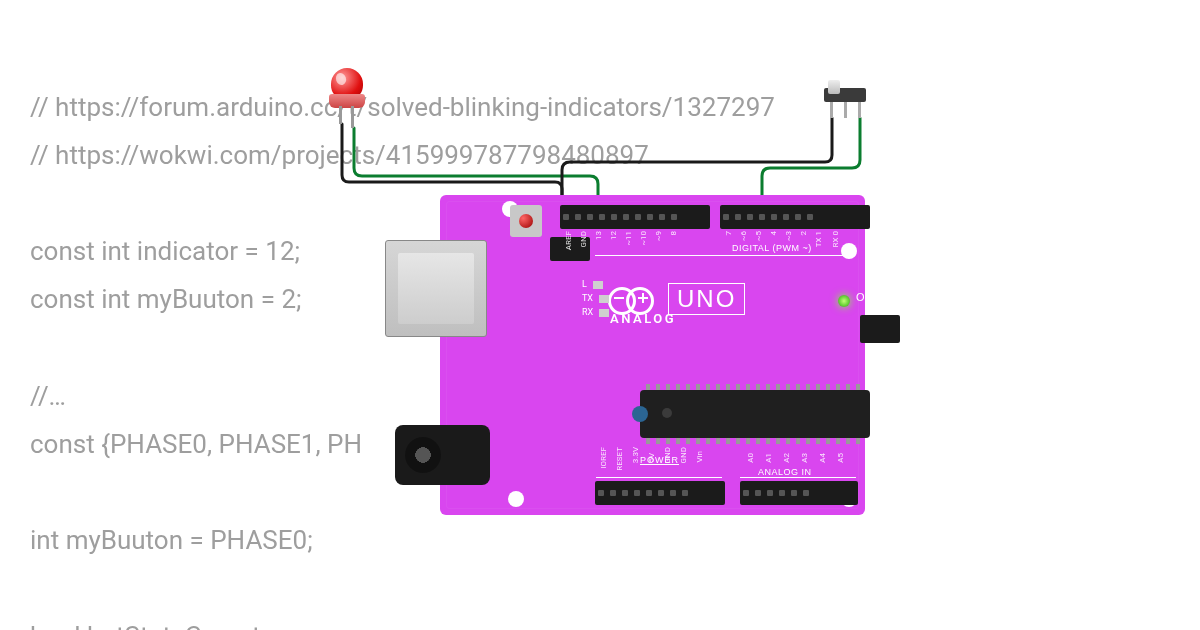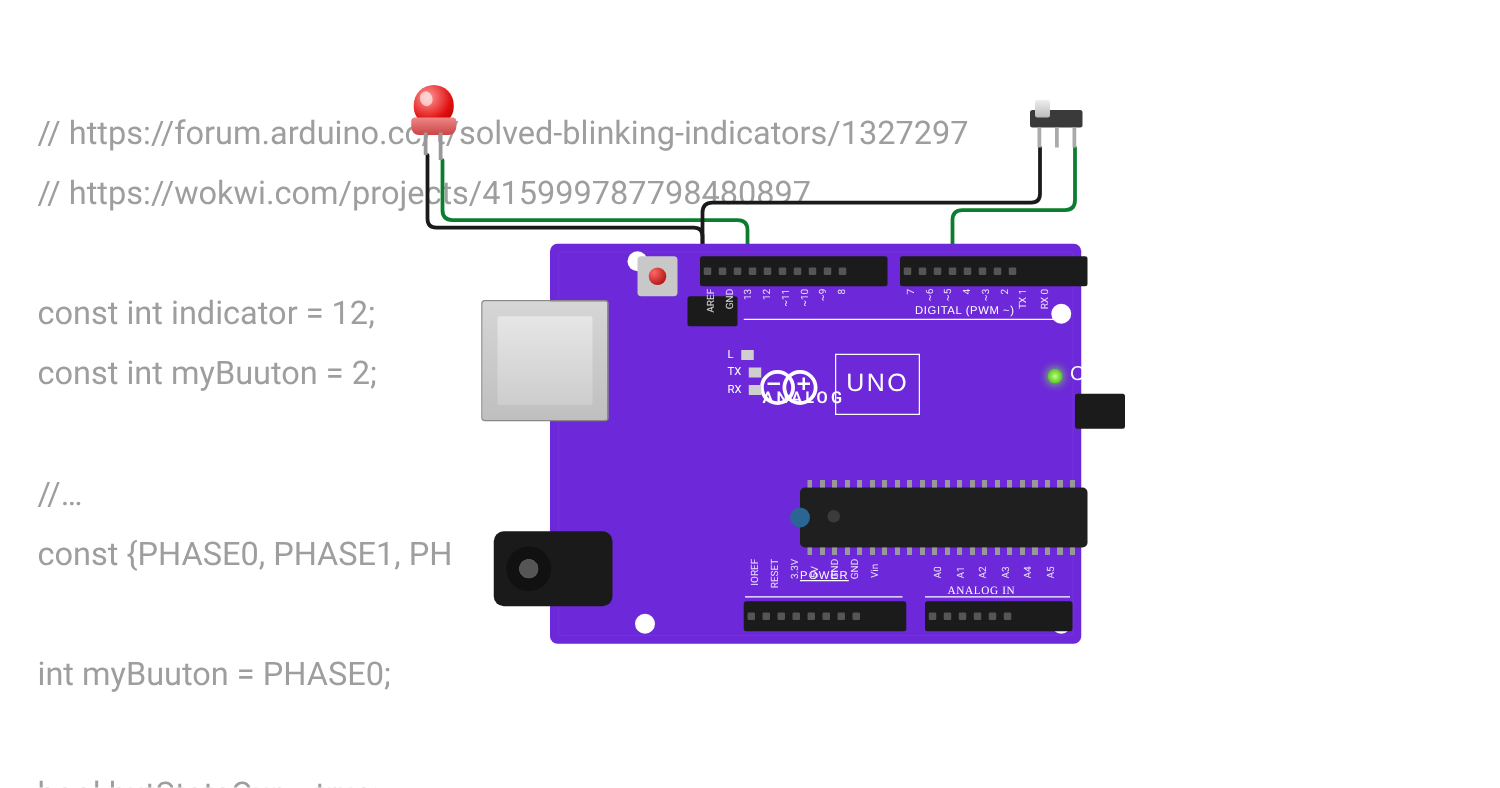--- a/index.html
+++ b/index.html
@@ -36,21 +36,21 @@
     top: 195px;
     width: 480px;
     height: 340px;
   }
   .pcb {
     position: absolute;
     left: 55px;
     top: 0;
     width: 425px;
     height: 320px;
-    background: #6d28d9;
+    background: #d946ef;
     border-radius: 6px;
   }
   .pcb::before {
     content: "";
     position: absolute;
     left: 6px; top: 6px; right: 6px; bottom: 6px;
     border-radius: 4px;
     box-shadow: inset 0 0 0 1px rgba(255,255,255,0.05);
   }
   
@@ -197,22 +197,22 @@
   }
   .inf-plus-h{
     position:absolute; right:6px; top:10px; width:10px; height:2px; background:#fff;
   }
   .inf-plus-v{
     position:absolute; right:10px; top:6px; width:2px; height:10px; background:#fff;
   }
   .uno-box{
     margin-left:6px;
     border:1.5px solid #fff;
-    padding: 12px 8px;
-    font-size: 20px;
+    padding: 1px 8px;
+    font-size: 24px;
     font-weight:500;
     letter-spacing:2px;
   }
   .arduino-label{
     position:absolute;
     left: 170px; top: 116px;
     color:#fff;
     font-size:13px;
     letter-spacing: 2.5px;
     font-weight:600;
@@ -235,21 +235,21 @@
     position:absolute;
     left: 398px; top: 100px;
     width: 12px; height:12px;
     background: radial-gradient(circle, #c4ff77 0%, #6fd63c 50%, #3a9f1f 100%);
     border-radius:50%;
     box-shadow: 0 0 8px #7fff3a;
   }
   .on-text{
     position:absolute;
     left: 416px; top: 96px;
-    font-size:16px;
+    font-size:11px;
     color:#fff;
   }
   
   .ltx{
     position:absolute;
     left: 142px; top: 82px;
     font-size:9px; color:#fff;
     line-height:14px;
   }
   .ltx .ledbox{
@@ -342,21 +342,20 @@
     left:200px; top:260px;
     font-size:9px; color:#fff;
     letter-spacing:1px;
     text-decoration:underline;
   }
   .analog-label{
     position:absolute;
     left:318px; top:272px;
     font-size:9px; color:#fff;
     letter-spacing:0.5px;
-    font-family:Liberation Serif, serif;
   }
   .silk-line{
     position:absolute;
     background:#fff;
     height:1px;
   }
 </style>
 </head>
 <body>
 

